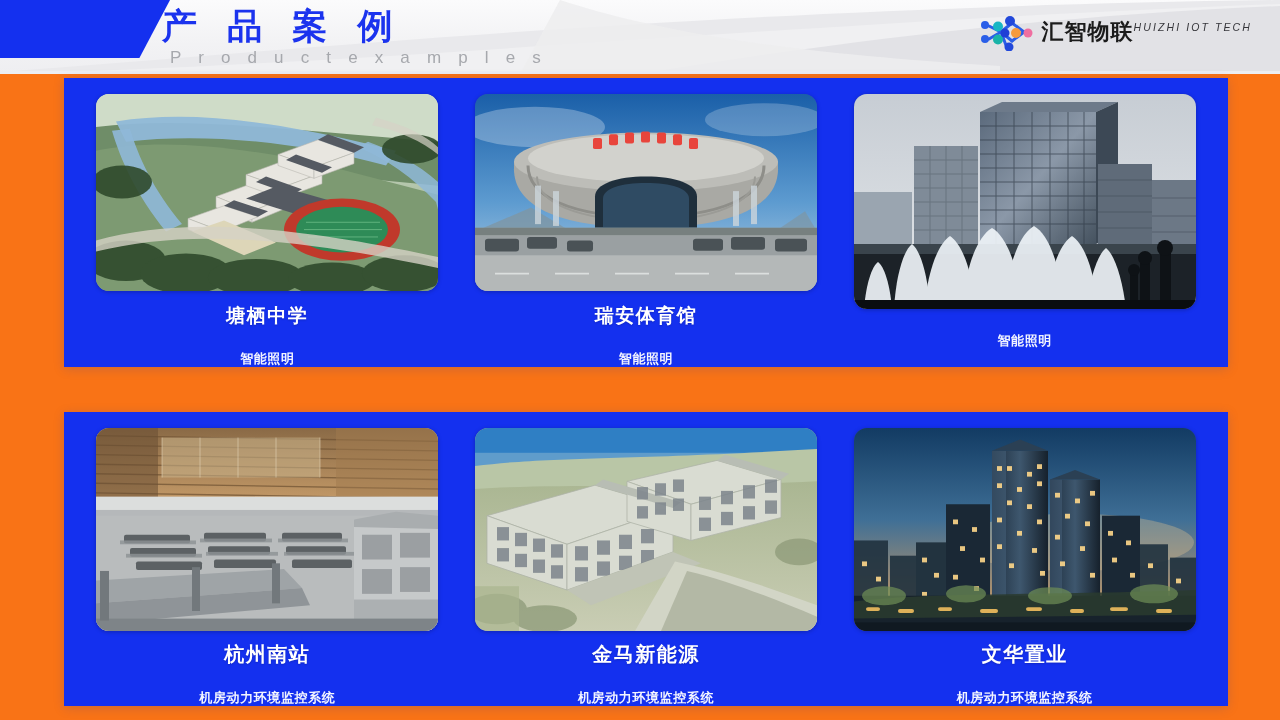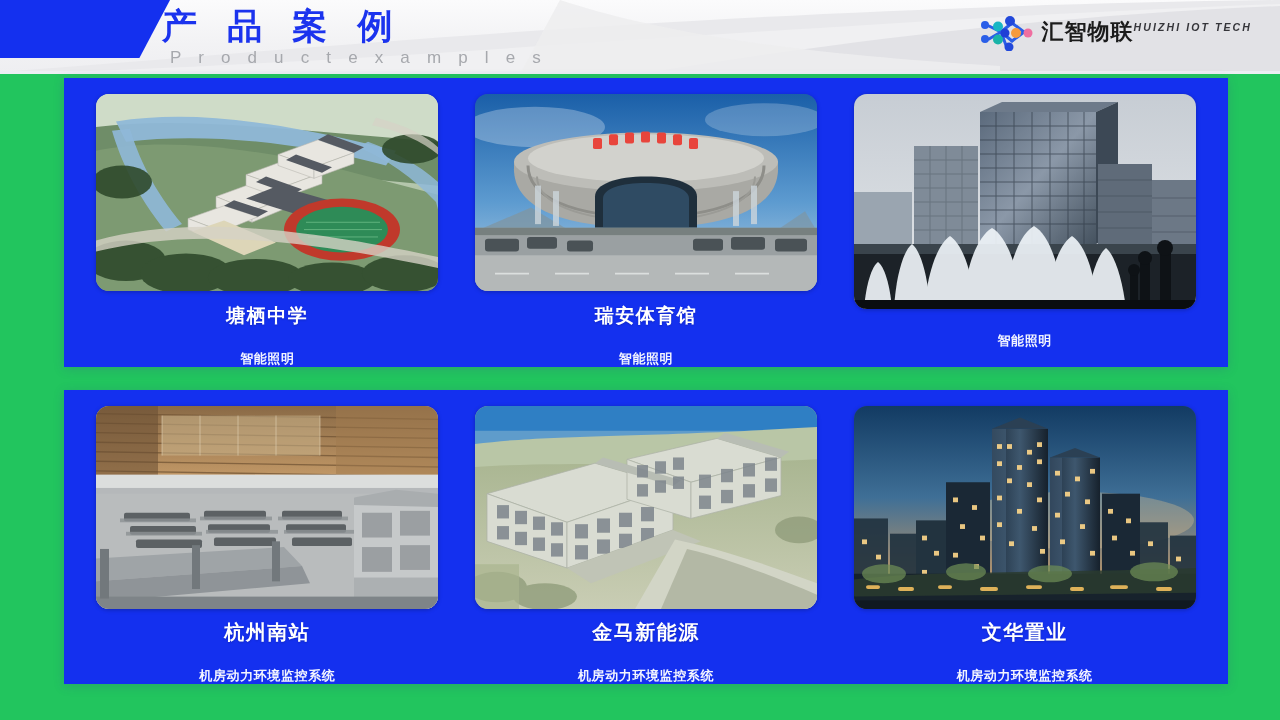--- a/index.html
+++ b/index.html
@@ -2,21 +2,21 @@
 <html><head>
 <meta charset="utf-8">
 <style>
   * { margin:0; padding:0; box-sizing:border-box; }
   html, body {
     width:1280px; height:720px;
     font-family:"Liberation Sans", sans-serif;
     overflow:hidden;
     background:#f4f4f6;
   }
-  #slide { position:relative; width:1280px; height:720px; background:#22c55e; overflow:hidden; }
+  #slide { position:relative; width:1280px; height:720px; background:#f97316; overflow:hidden; }
 
   
   .header {
     position:absolute; left:0; top:0; width:1280px; height:74px;
     background:linear-gradient(180deg,#fbfbfc 0%,#f2f2f4 60%,#eeeef1 100%);
     overflow:hidden;
   }
   .header-swoosh { position:absolute; left:0; top:0; width:1280px; height:74px; }
   .header-blue-block {
     position:absolute; left:0; top:0; width:170px; height:58px;
@@ -45,33 +45,33 @@
   
   .logo { position:absolute; right:28px; top:13px; display:flex; align-items:center; gap:7px; }
   .logo-mark { width:56px; height:38px; flex:0 0 auto; }
   .logo-text { display:flex; flex-direction:row; align-items:flex-start; }
   .logo-cn {
     font-size:22px; font-weight:bold; color:#1b1b1b; letter-spacing:1px;
     line-height:24px; white-space:nowrap;
     font-family:"DejaVu Sans","Liberation Sans",sans-serif;
   }
   .logo-en {
-    font-size:10.5px; font-weight:bold; color:#35353a; letter-spacing:2.1px;
+    font-size:10.5px; font-weight:normal; color:#35353a; letter-spacing:2.1px;
     line-height:14px; font-style:italic; white-space:nowrap;
     font-family:"Liberation Sans", sans-serif;
   }
 
   
   .panel {
     position:absolute; left:64px; width:1164px;
     background:#1430ef;
     box-shadow:0 2px 10px rgba(60,70,150,0.22);
   }
   #panel-top    { top:78px;  height:289px; }
-  #panel-bottom { top:390px; height:294px; }
+  #panel-bottom { top:412px; height:294px; }
 
   .card-row { display:flex; height:100%; padding:16px 14px 0 14px; gap:0; }
   .card { flex:1 1 0; display:flex; flex-direction:column; align-items:center; }
 
   .thumb {
     width:342px; height:215px; border-radius:13px; overflow:hidden;
     position:relative; background:#2a46c9;
     box-shadow:0 1px 4px rgba(0,0,0,0.25);
   }
   .thumb svg { display:block; width:100%; height:100%; }

